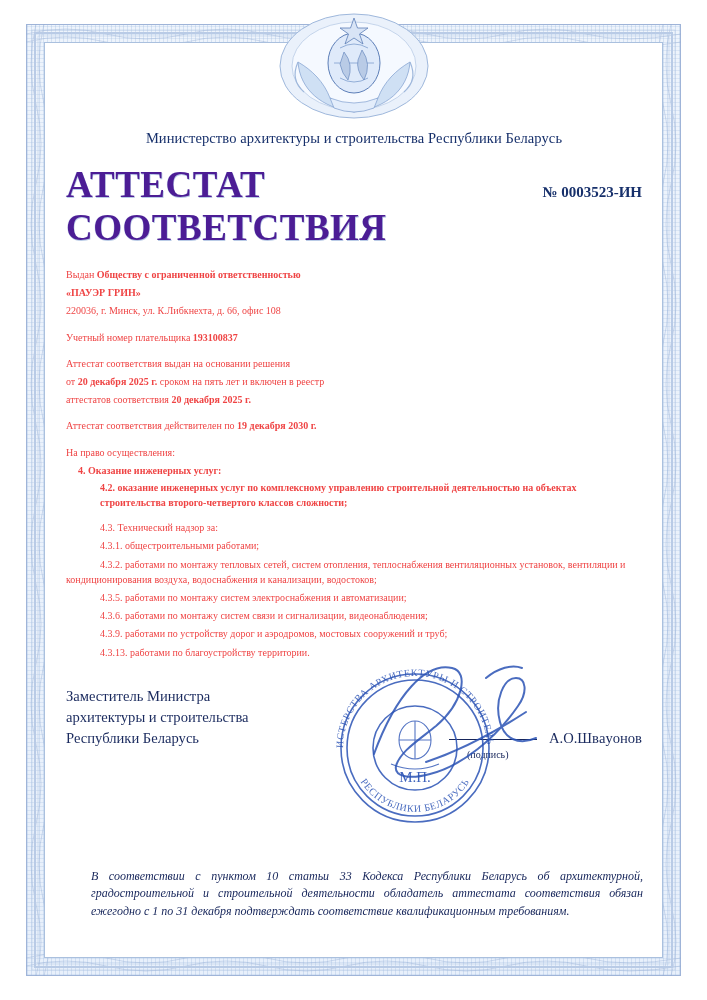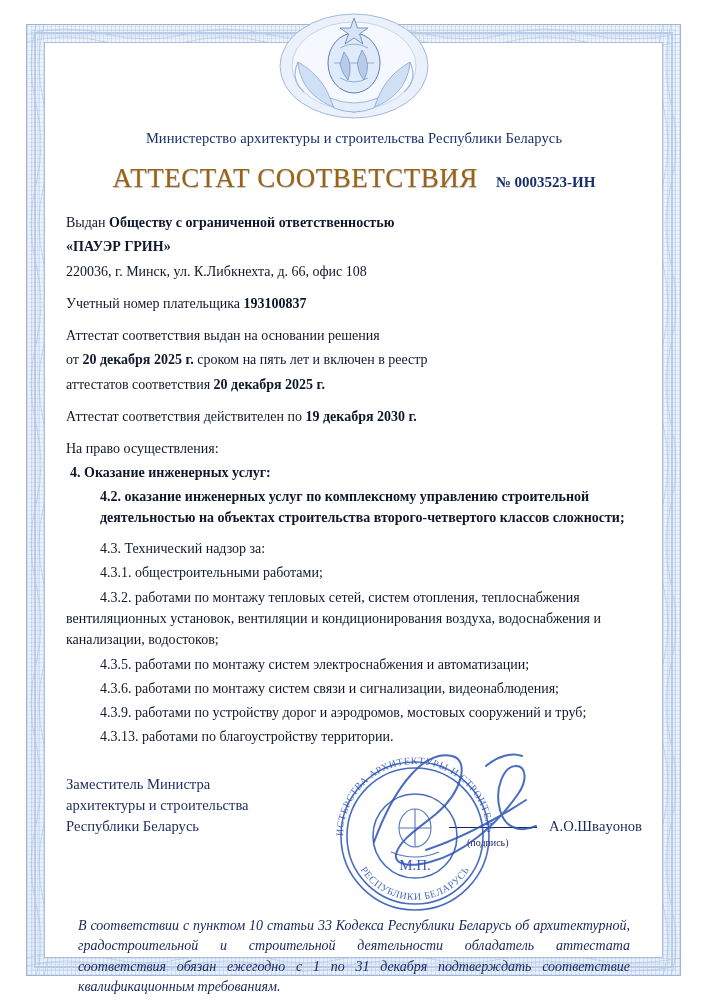--- a/index.html
+++ b/index.html
@@ -94,48 +94,48 @@
     margin-bottom: 16px;
   }
   .title-row {
     display: flex;
     align-items: baseline;
     justify-content: center;
     gap: 18px;
     margin-bottom: 18px;
   }
   .title-main {
-    font-size: 27px;
-    font-weight: normal;
+    font-size: 37px;
+    font-weight: bold;
     letter-spacing: 0.5px;
-    color: #a16207;
+    color: #4c1d95;
     text-shadow:
        0.6px 0.6px 0 #b9cbe6,
       -0.4px -0.4px 0 #dce6f5;
   }
   .title-num {
     font-size: 15px;
     font-weight: bold;
     color: #17306b;
     white-space: nowrap;
   }
 
   .body-text {
-    font-size: 14px;
+    font-size: 10px;
     line-height: 1.52;
-    color: #0f172a;
+    color: #ef4444;
   }
   .p { margin: 0 0 11px 0; }
   .p-tight { margin: 0 0 3px 0; }
   b, .b { font-weight: bold; }
   .indent { text-indent: 34px; }
 
   .section-head {
     font-weight: bold;
-    margin: 0 0 2px 4px;
+    margin: 0 0 2px 12px;
   }
   .sub-bold {
     font-weight: bold;
     padding-left: 34px;
     text-indent: 0;
     margin: 0 0 10px 0;
   }
 
   
   .sign-block {
@@ -186,29 +186,28 @@
     left: 300px;
     top: -52px;
     width: 200px;
     height: 170px;
     pointer-events: none;
   }
 
   
   .footer-note {
     position: absolute;
-    left: 78px;
+    left: 91px;
     top: 868px;
     width: 552px;
-    font-size: 14px;
+    font-size: 12px;
     font-style: italic;
     line-height: 1.45;
     color: #16255a;
     text-align: justify;
-    margin-top: 48px;
   }
 </style>
 </head>
 <body>
 
 <div class="page">
 
   <div class="frame-outer"></div>
 
   <svg class="guilloche" viewBox="0 0 655 952" preserveAspectRatio="none">

